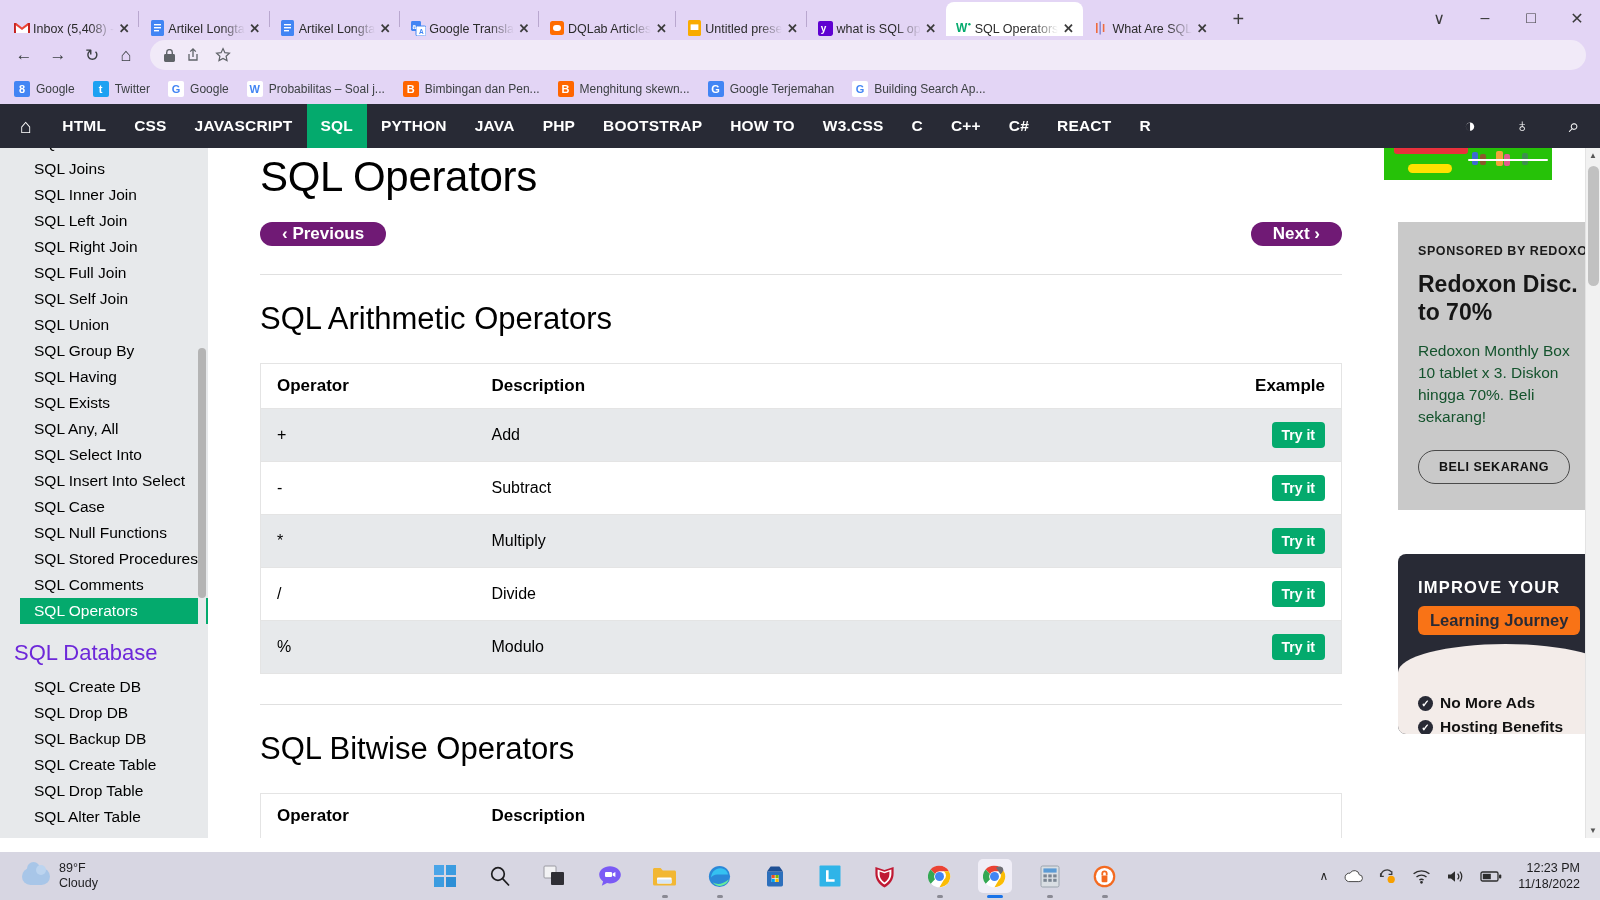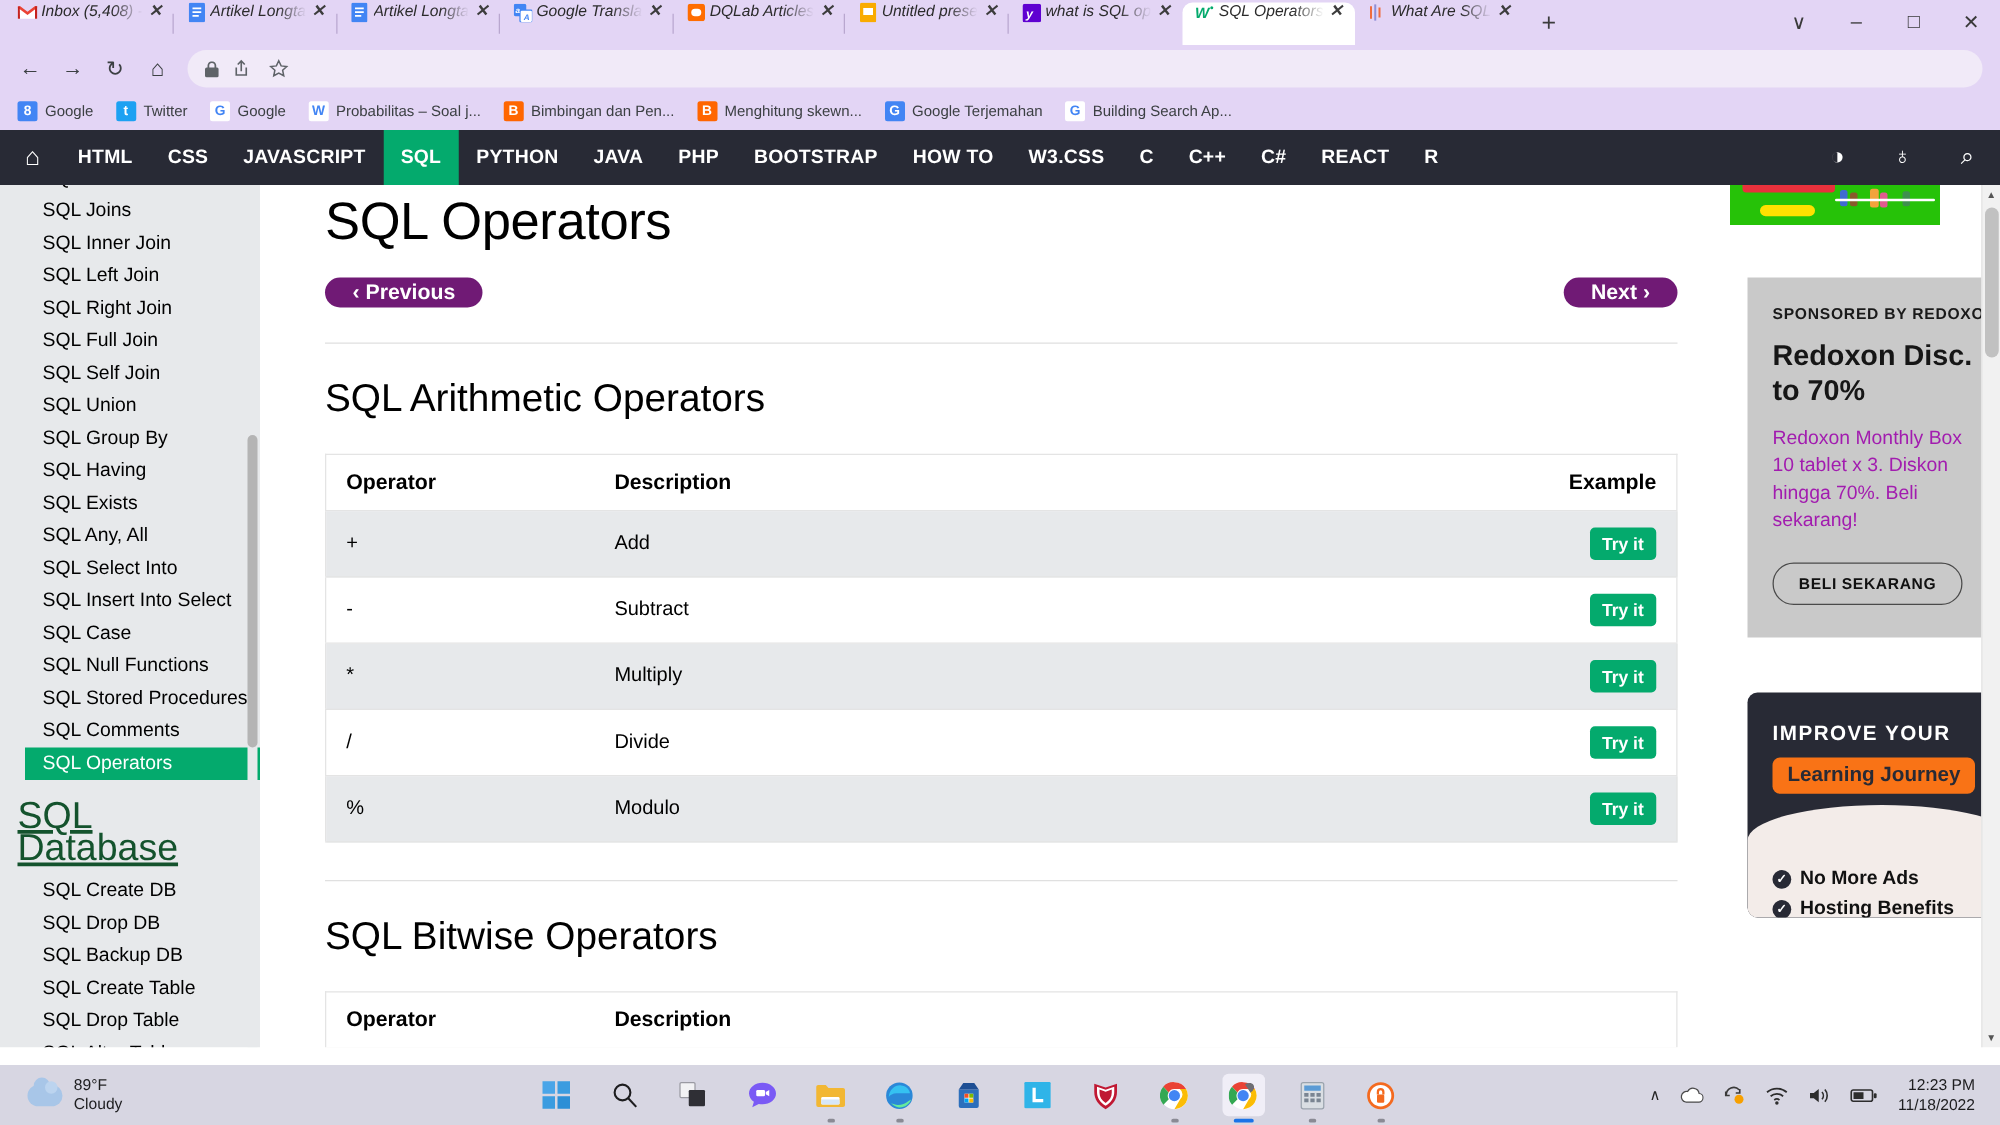--- a/index.html
+++ b/index.html
@@ -16,31 +16,30 @@
   .tabstrip {
     height: 36px;
     display: flex;
     align-items: flex-end;
     padding-left: 4px;
     position: relative;
   }
   .tab {
     height: 34px;
     display: flex;
-    align-items: flex-start;
+    align-items: flex-end;
     gap: 3px;
     padding: 0 8px 0 10px;
     font-size: 12.5px;
     color: #2b2ب2b;
     color: #2b2b2b;
     max-width: 150px;
     min-width: 120px;
     position: relative;
     border-radius: 8px 8px 0 0;
-    font-style: italic;
   }
   .tab + .tab::before {
     content: "";
     position: absolute;
     left: -1px; top: 9px;
     width: 1px; height: 16px;
     background: #b9a7cf;
   }
   .tab.active { background: #ffffff; }
   .tab.active::before, .tab.active + .tab::before { background: transparent; }
@@ -211,25 +210,24 @@
     font-size: 15.5px;
     color: #000;
     padding: 3px 0 3px 14px;
     line-height: 20px;
     cursor: pointer;
     white-space: nowrap;
     margin-left: 20px;
   }
   .sb-item.active { background: #04AA6D; color: #fff; }
   .sb-head {
-    font-size: 30px;
-    color: #14532d;
+    font-size: 22px;
+    color: #6d28d9;
     padding: 16px 0 8px 14px;
     line-height: 26px;
-    text-decoration: underline;
   }
   .sb-scroll {
     position: absolute;
     right: 2px; top: 0;
     width: 8px; height: 100%;
     background: #e7e9eb;
   }
   .sb-scroll i {
     position: absolute;
     left: 0; top: 200px;
@@ -356,21 +354,21 @@
   .sponsor-title {
     font-size: 23px;
     font-weight: bold;
     color: #161616;
     line-height: 1.2;
     margin-top: 13px;
     white-space: nowrap;
   }
   .sponsor-body {
     font-size: 15.5px;
-    color: #a21caf;
+    color: #14532d;
     line-height: 1.42;
     margin-top: 14px;
     white-space: nowrap;
   }
   .sponsor-cta {
     margin-top: 22px;
     display: inline-block;
     border: 1px solid #4a4a4a;
     border-radius: 18px;
     padding: 9px 20px;

